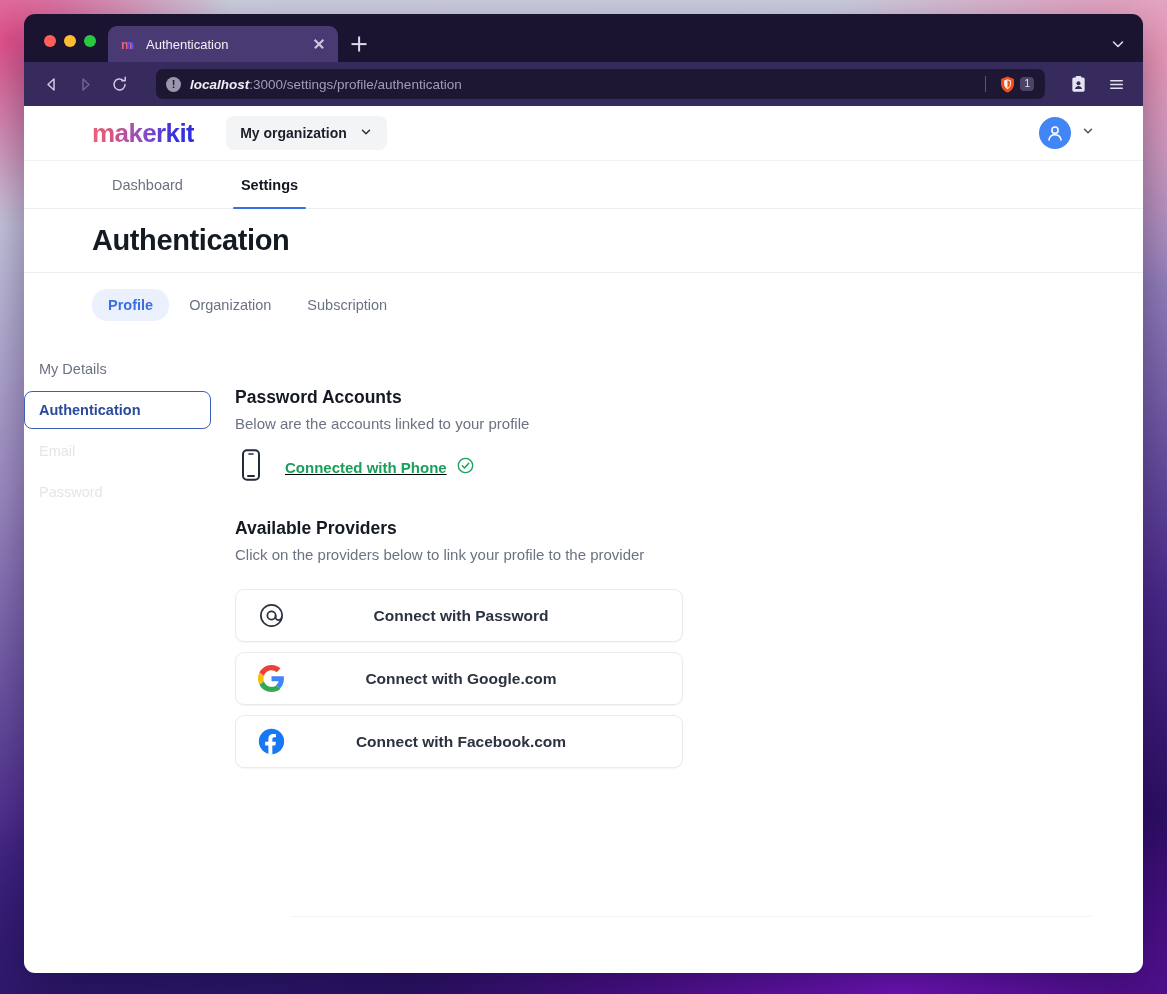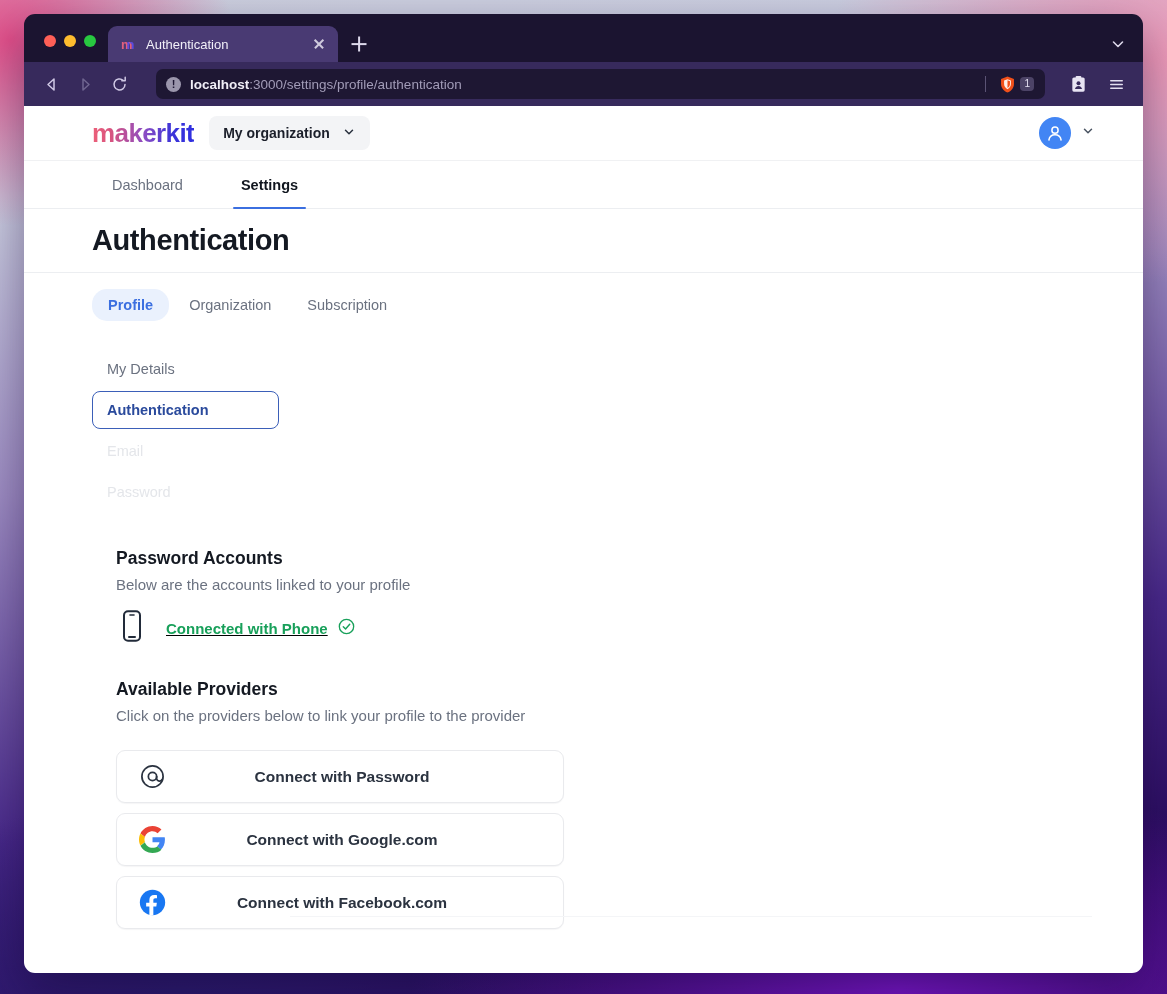--- a/index.html
+++ b/index.html
@@ -155,21 +155,21 @@
     flex: 0 0 auto;
     line-height: 1;
   }
   .url-text {
     flex: 1 1 auto;
     font-size: 13.5px;
     color: #a29cb8;
     white-space: nowrap;
     overflow: hidden;
   }
-  .url-host { color: #f0eef7; font-weight: bold; }
+  .url-host { color: #f0eef7; font-weight: bold; font-style: italic; }
   .url-sep {
     width: 1px; height: 16px;
     background: #5b5375;
     flex: 0 0 auto;
     margin-right: 2px;
   }
   .shield {
     display: flex;
     align-items: center;
     gap: 3px;
@@ -208,21 +208,21 @@
     border-bottom: 1px solid #f0f1f3;
   }
   .logo {
     font-size: 26px;
     font-weight: bold;
     letter-spacing: -.6px;
     background: linear-gradient(90deg, #ec6079 0%, #d9547f 18%, #8a4cc4 52%, #3c34d8 78%, #2f2fe0 100%);
     -webkit-background-clip: text;
     background-clip: text;
     color: transparent;
-    margin-right: 15px;
+    margin-right: 32px;
   }
   .org-select {
     height: 34px;
     background: #f3f4f6;
     border-radius: 8px;
     display: flex;
     align-items: center;
     gap: 12px;
     padding: 0 14px;
     font-size: 14px;
@@ -298,23 +298,21 @@
   }
   .sub-tab.active {
     background: #eaf1fd;
     color: #3b6fe0;
     font-weight: bold;
   }
 
   
   .body-cols {
     display: flex;
-    padding-left: 68px;
     padding-top: 29px;
-    flex-direction: column;
   }
   .side-nav {
     width: 187px;
     flex: 0 0 auto;
     display: flex;
     flex-direction: column;
     gap: 3px;
   }
   .side-item {
     font-size: 14.5px;

